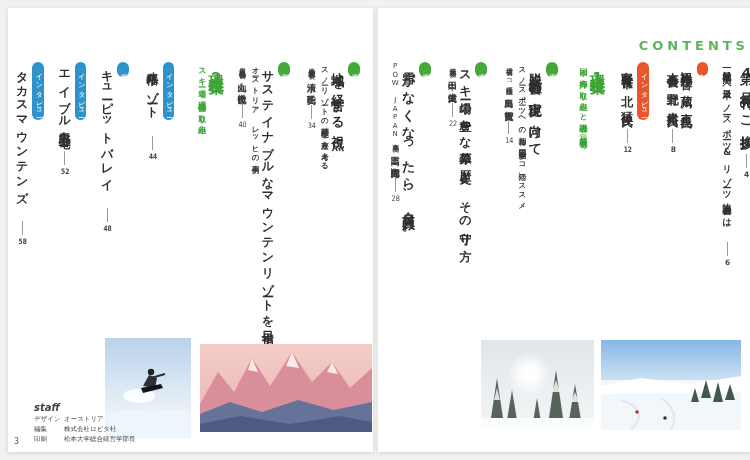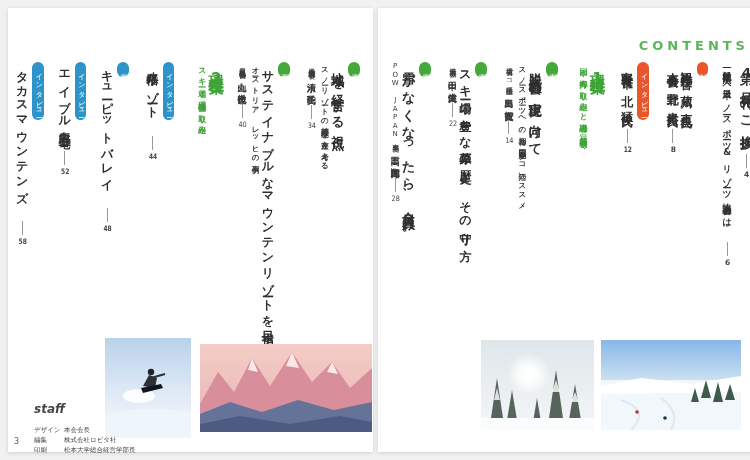--- a/index.html
+++ b/index.html
@@ -33,21 +33,21 @@
 
   .f-title{font-size:15px;font-weight:700;color:#3fa437;letter-spacing:2px;}
   .f-sub{font-size:8px;font-weight:700;color:#3fa437;letter-spacing:1px;}
 
   .leader{display:inline-block;width:1px;height:14px;background:#9a9a9a;margin-top:7px;margin-bottom:3px;}
   .pnum{font-size:7.5px;color:#444;text-combine-upright:all;letter-spacing:0;}
 
   .script{font-family:"DejaVu Serif","Liberation Serif",serif;font-style:italic;font-size:8px;color:#333;text-orientation:mixed;letter-spacing:0;display:inline-block;}
 
   .staff{position:absolute;left:26px;top:392px;font-size:6.5px;color:#444;line-height:1.5;}
-  .staff-h{font-style:italic;font-weight:700;font-size:12px;margin-bottom:8px;}
+  .staff-h{font-style:italic;font-weight:700;font-size:10px;margin-bottom:0;}
   .staff-row{display:flex;}
   .staff-lbl{width:30px;}
 
   .folio{position:absolute;font-size:8px;color:#555;top:429px;}
   .folio-left{left:6px;}
   .folio-right{right:6px;}
 
   .photo{position:absolute;display:block;}
 </style>
 </head>
@@ -154,21 +154,21 @@
       <path d="M0,60 L18,28 L34,48 L52,14 L70,42 L92,8 L112,38 L132,18 L150,44 L172,24 L172,88 L0,88 Z" fill="#d98f9b"></path>
       <path d="M52,14 L58,28 L48,26 Z M92,8 L99,24 L86,22 Z M132,18 L138,30 L127,28 Z" fill="#fbe9e6"></path>
       <path d="M0,70 L30,58 L62,68 L98,56 L134,66 L172,58 L172,88 L0,88 Z" fill="#667399"></path>
       <path d="M0,80 L40,72 L90,80 L140,72 L172,78 L172,88 L0,88 Z" fill="#4d5a82"></path>
     </svg>
 
     <div class="staff">
       <div class="staff-h">staff</div>
       <div class="staff-row">
         <span class="staff-lbl">デザイン</span>
-        <span>本会会長</span>
+        <span>オーストリア</span>
       </div>
       <div class="staff-row">
         <span class="staff-lbl">編集</span>
         <span>株式会社ロビタ社</span>
       </div>
       <div class="staff-row">
         <span class="staff-lbl">印刷</span>
         <span>松本大学総合経営学部長</span>
       </div>
     </div>

